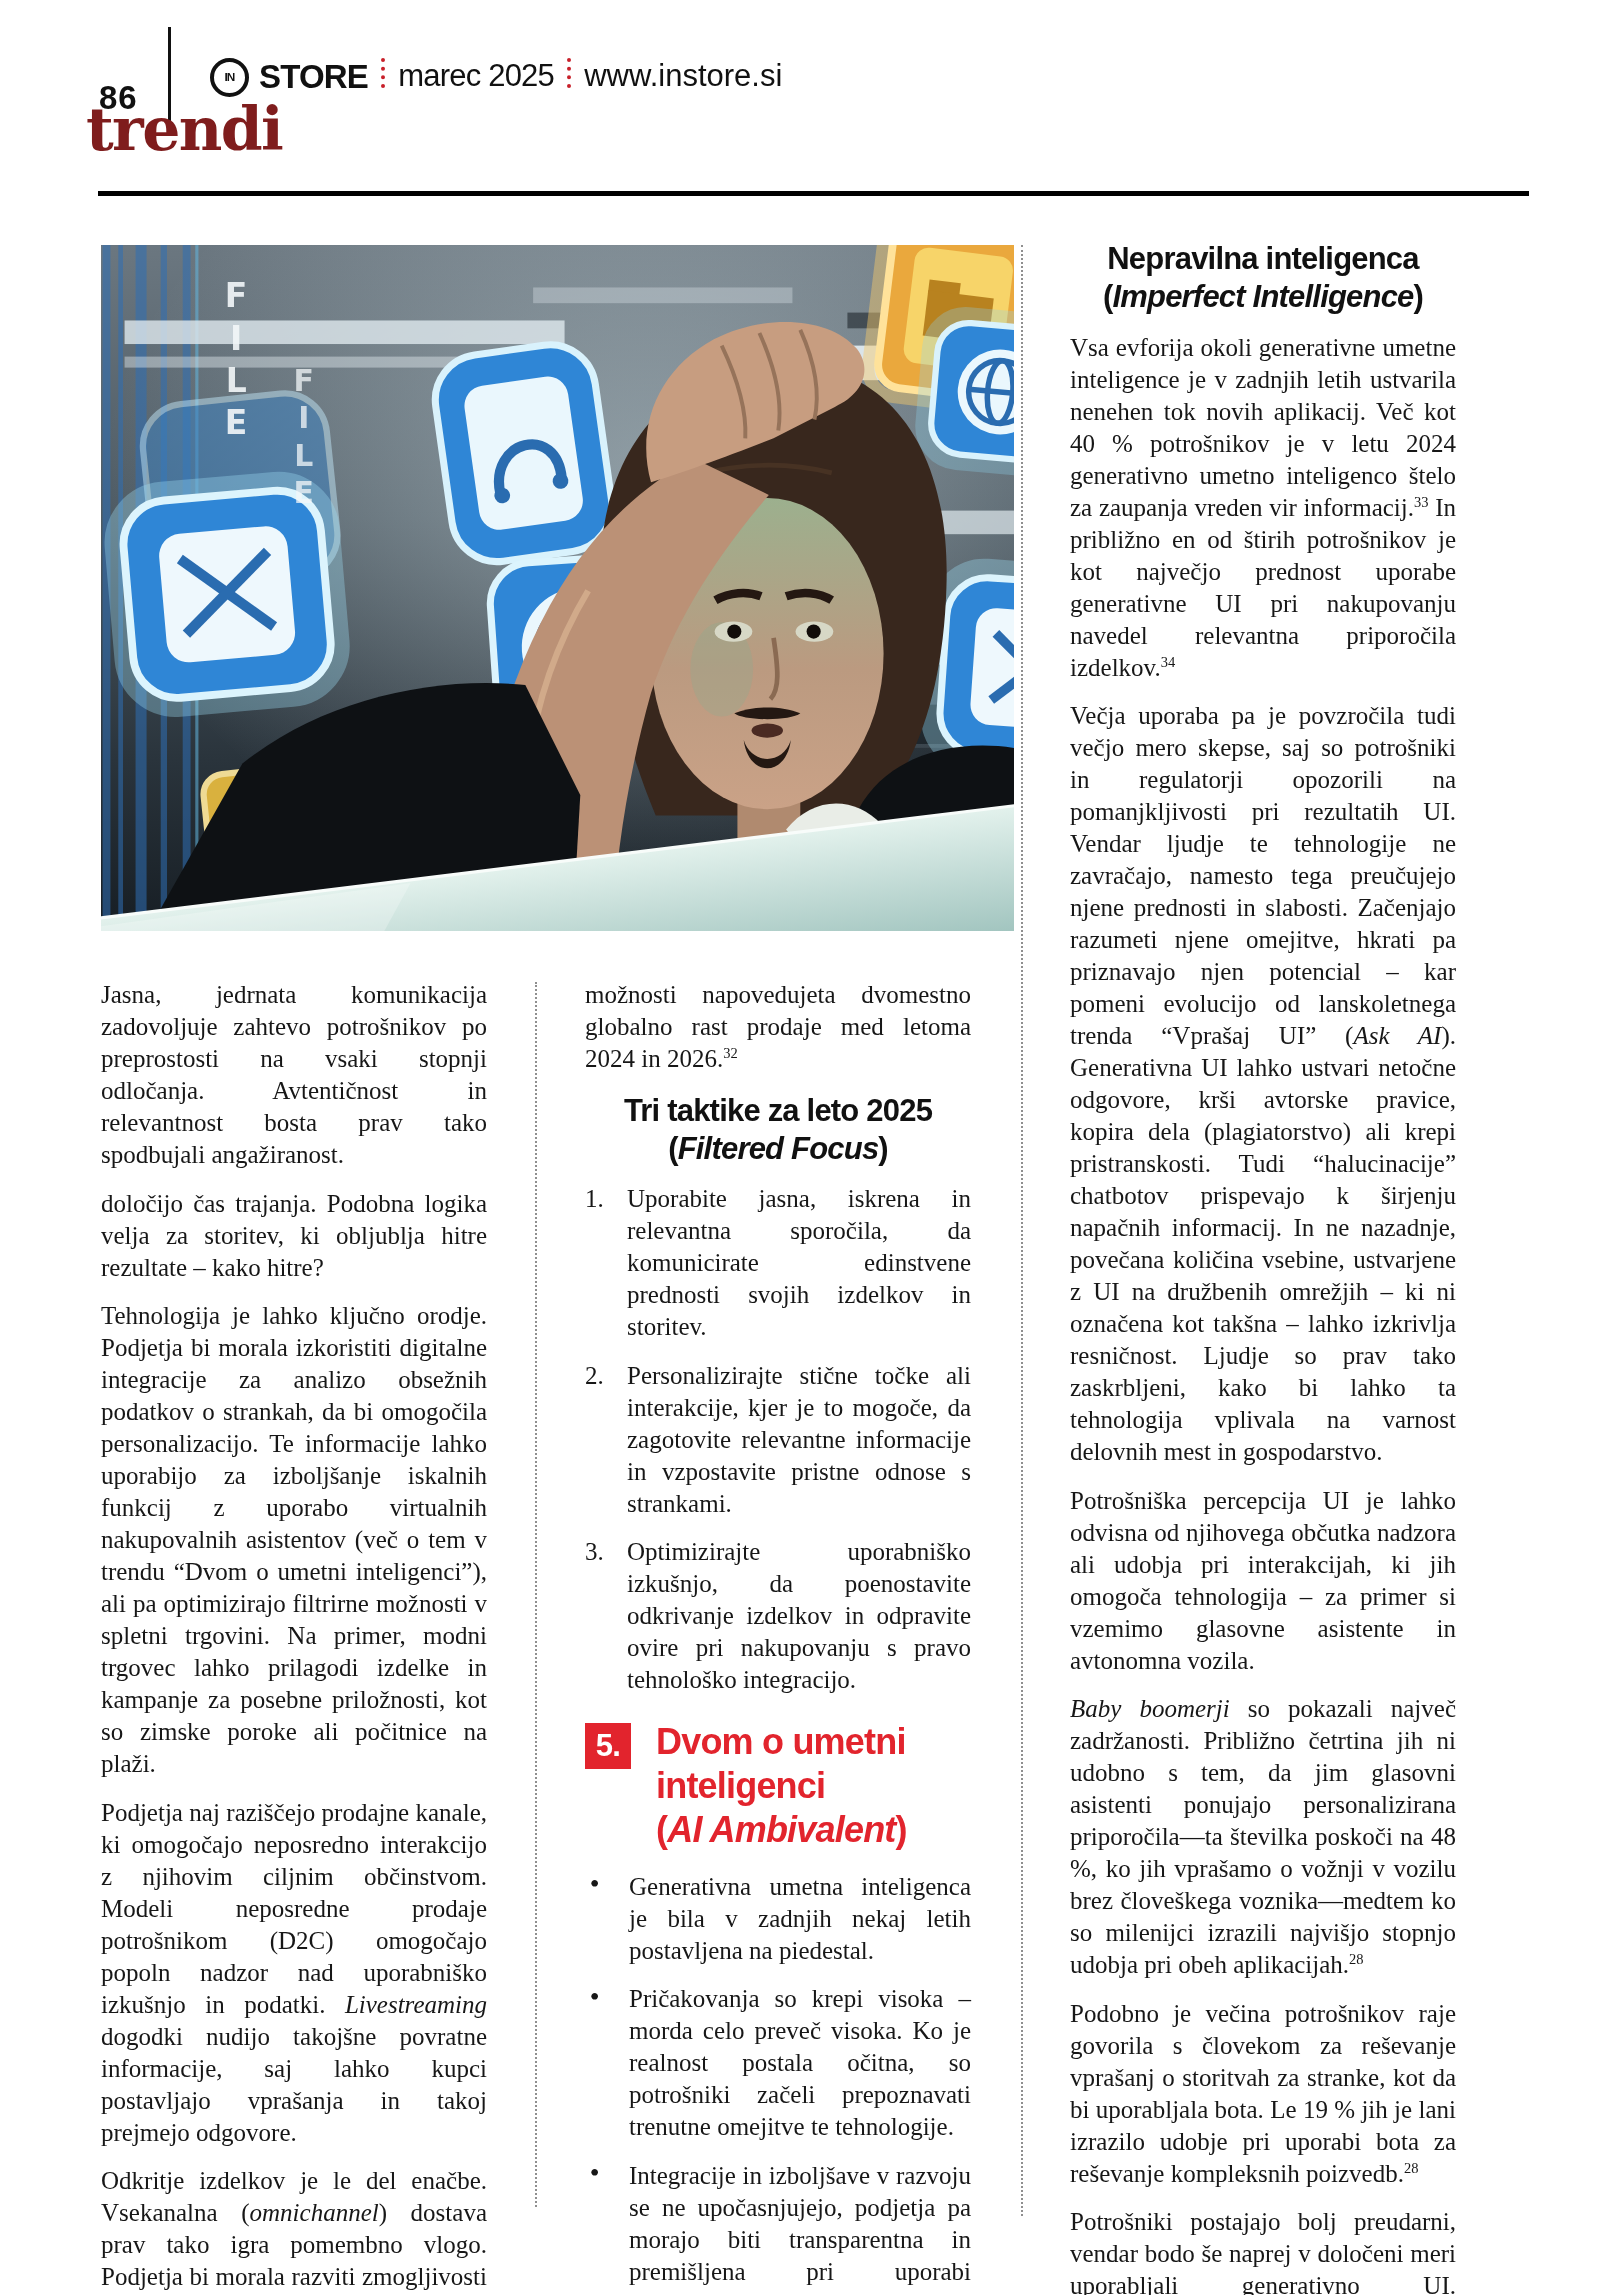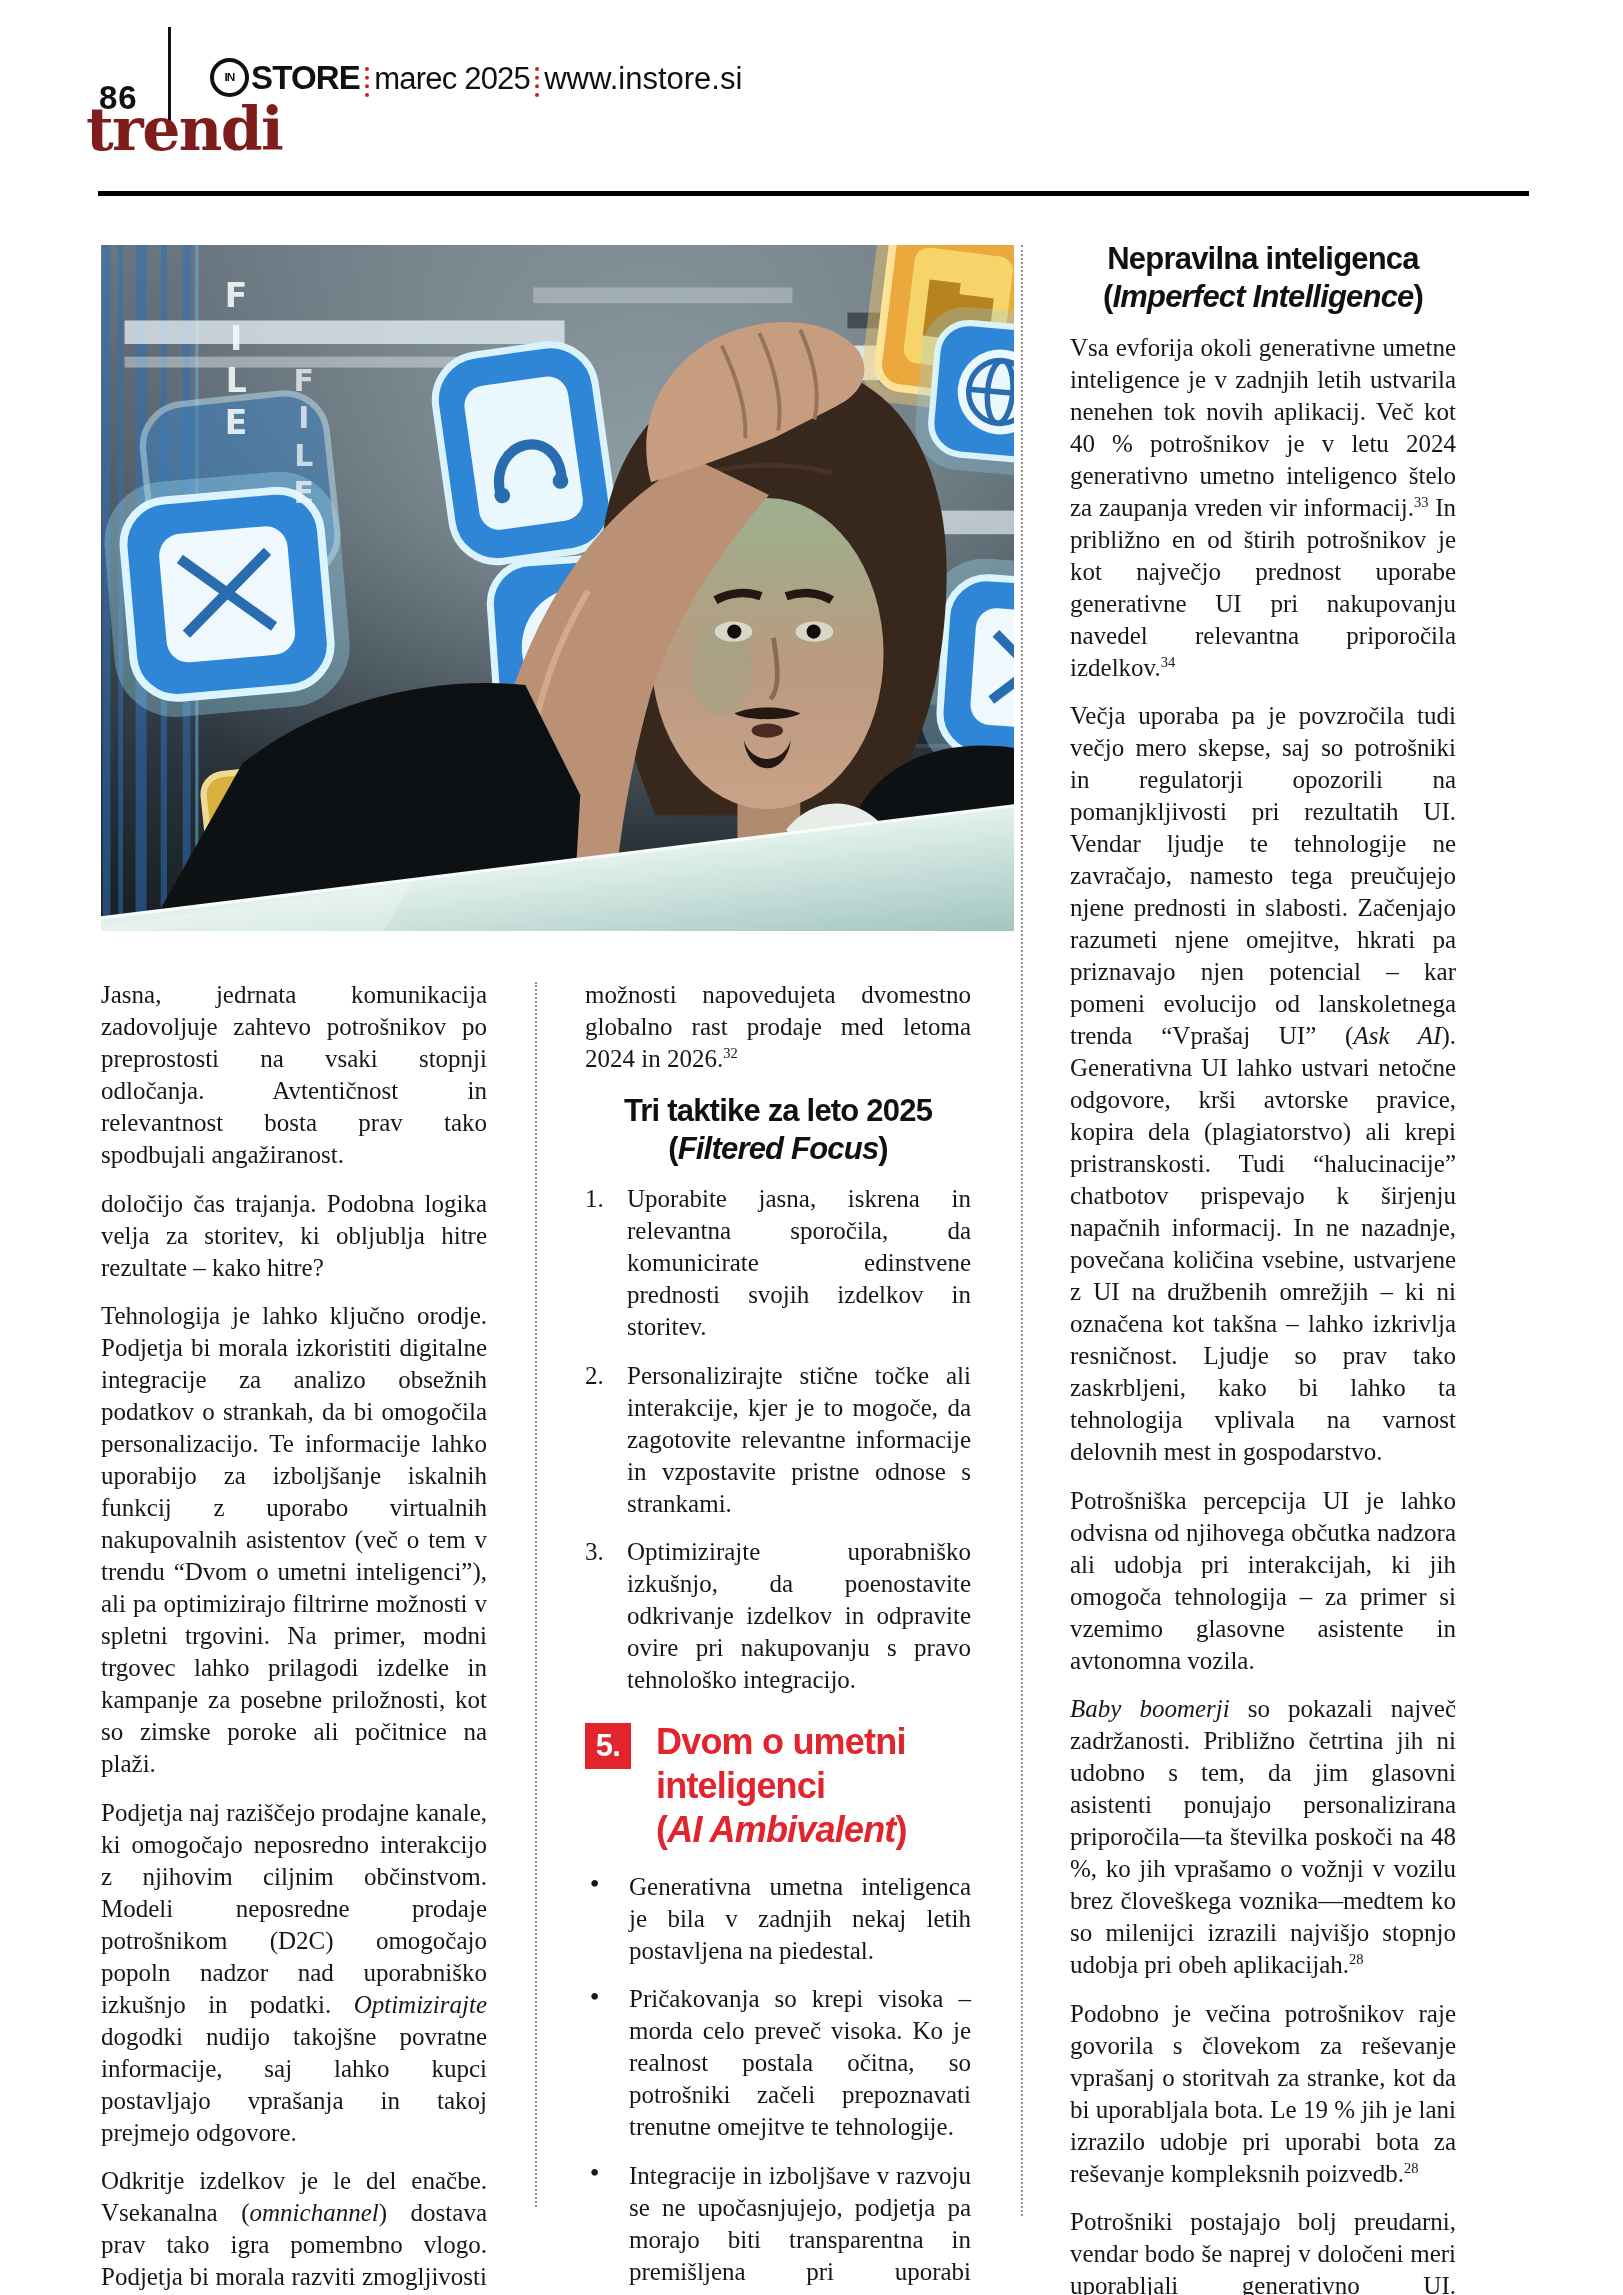--- a/index.html
+++ b/index.html
@@ -6,21 +6,21 @@
   html,body { margin:0; padding:0; background:#ffffff; }
   #page {
     position:relative; width:1623px; height:2295px; background:#ffffff;
     font-family:"Liberation Serif", serif; color:#151515; overflow:hidden;
   }
   .abs { position:absolute; }
 
   
   .pagenum { left:99px; top:52px; font:700 33px/1 "Liberation Sans", sans-serif; letter-spacing:0.8px; color:#111;margin-top:29px; }
   .vrule   { left:168px; top:27px; width:3.1px; height:105px; background:#111; }
-  .brandrow{ left:210px; top:58px; display:flex; align-items:flex-end; gap:2px;
+  .brandrow{ left:210px; top:58px; display:flex; align-items:flex-start; gap:10px;
              font-family:"Liberation Sans", sans-serif; color:#111; }
   .logo-circle { width:31px; height:31px; border:4.7px solid #111; border-radius:50%;
              display:flex; align-items:center; justify-content:center;
              font:800 11.8px/1 "Liberation Sans", sans-serif; letter-spacing:-0.8px; }
   .brand   { font-weight:700; font-size:33px; letter-spacing:-0.8px; }
   .redsep  { width:0; height:30px; border-left:4.7px dotted #c8202a; margin:0 3.1px; }
   .issue   { font-weight:400; font-size:31px; letter-spacing:-0.8px; }
   .site    { font-weight:400; font-size:31px; letter-spacing:0; }
   .section-title { left:86px; top:99px; font:700 60px/1 "DejaVu Serif", serif; letter-spacing:-1.6px; color:#7f1d1d; }
   .toprule { left:98px; top:191px; width:1431px; height:4.7px; background:#000; }
@@ -247,21 +247,21 @@
     </svg>
   </div>
 
   <div class="abs vdots sep1"></div>
   <div class="abs vdots sep2"></div>
 
   <div class="abs col c1">
     <p>Jasna, jedrnata komunikacija zadovoljuje zahtevo potrošnikov po preprostosti na vsaki stopnji odločanja. Avtentičnost in relevantnost bosta prav tako spodbujali angažiranost.</p>
     <p>določijo čas trajanja. Podobna logika velja za storitev, ki obljublja hitre rezultate – kako hitre?</p>
     <p>Tehnologija je lahko ključno orodje. Podjetja bi morala izkoristiti digitalne integracije za analizo obsežnih podatkov o strankah, da bi omogočila personalizacijo. Te informacije lahko uporabijo za izboljšanje iskalnih funkcij z uporabo virtualnih nakupovalnih asistentov (več o tem v trendu “Dvom o umetni inteligenci”), ali pa optimizirajo filtrirne možnosti v spletni trgovini. Na primer, modni trgovec lahko prilagodi izdelke in kampanje za posebne priložnosti, kot so zimske poroke ali počitnice na plaži.</p>
-    <p>Podjetja naj raziščejo prodajne kanale, ki omogočajo neposredno interakcijo z njihovim ciljnim občinstvom. Modeli neposredne prodaje potrošnikom (D2C) omogočajo popoln nadzor nad uporabniško izkušnjo in podatki. <i>Optimizirajte</i> dogodki nudijo takojšne povratne informacije, saj lahko kupci postavljajo vprašanja in takoj prejmejo odgovore.</p>
+    <p>Podjetja naj raziščejo prodajne kanale, ki omogočajo neposredno interakcijo z njihovim ciljnim občinstvom. Modeli neposredne prodaje potrošnikom (D2C) omogočajo popoln nadzor nad uporabniško izkušnjo in podatki. <i>Livestreaming</i> dogodki nudijo takojšne povratne informacije, saj lahko kupci postavljajo vprašanja in takoj prejmejo odgovore.</p>
     <p>Odkritje izdelkov je le del enačbe. Vsekanalna (<i>omnichannel</i>) dostava prav tako igra pomembno vlogo. Podjetja bi morala razviti zmogljivosti ali strateška partnerstva, da bi omogočila brezskrbne možnosti, kot sta dostava in storitev “klikni in prevzemi”, pri čemer obe</p>
   </div>
 
   <div class="abs col c2">
     <p>možnosti napovedujeta dvomestno globalno rast prodaje med letoma 2024 in 2026.<sup>32</sup></p>
     <div class="h-sans">
       <div>Tri taktike za leto 2025</div>
       <div>(<i>Filtered Focus</i>)</div>
     </div>
     <div class="numitem">

